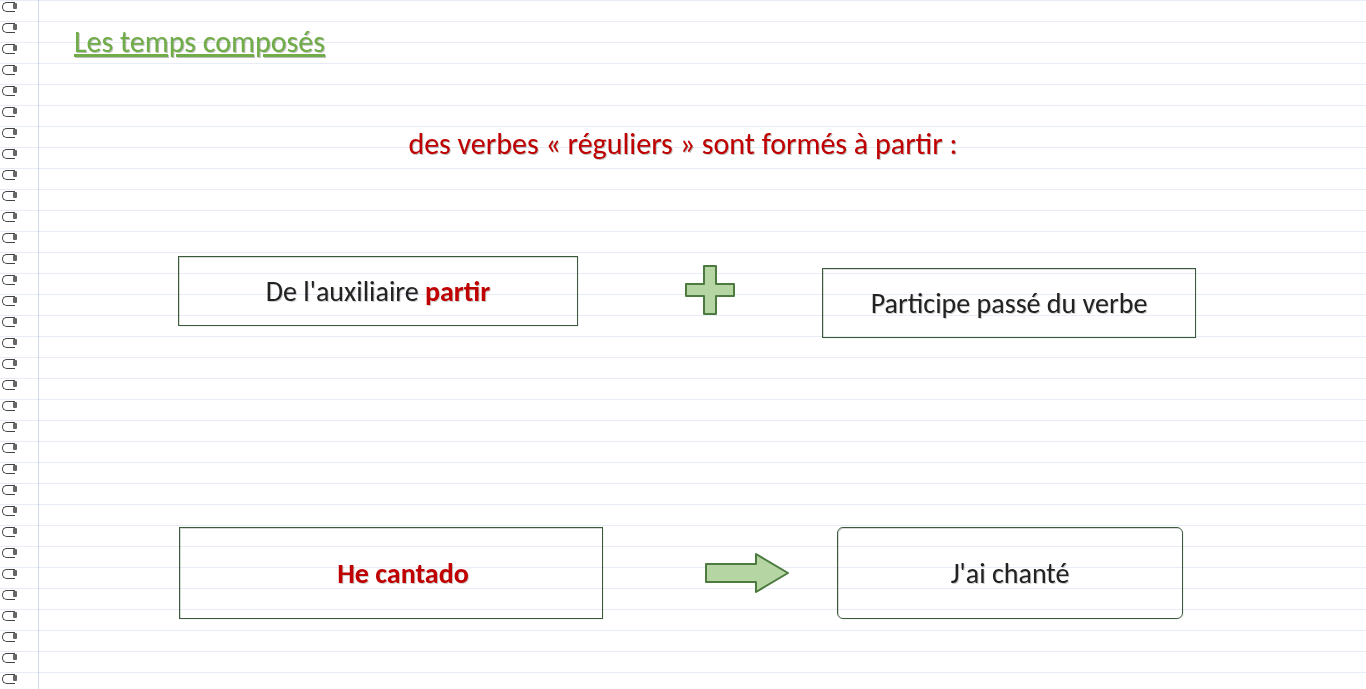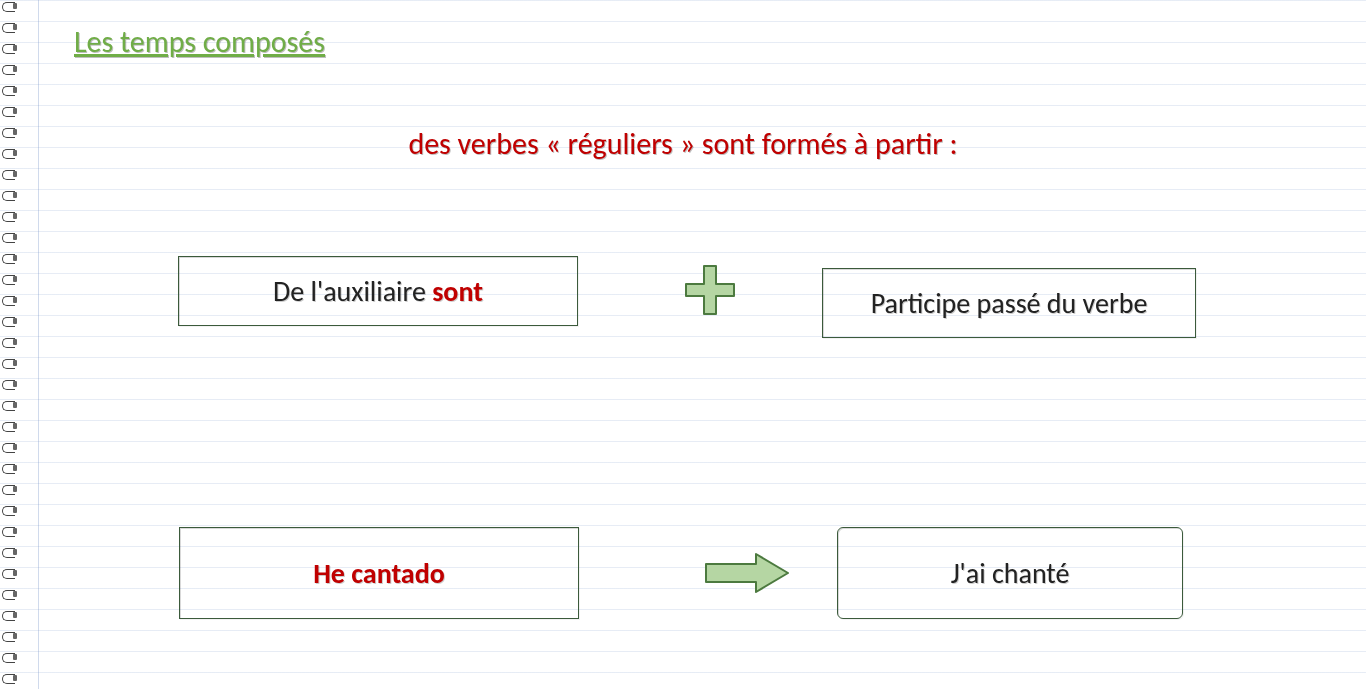--- a/index.html
+++ b/index.html
@@ -76,36 +76,36 @@
       <div class="coil" style="top: 674px;"></div>
     </div>
   <div class="margin-rule"></div>
 
   <div class="title">Les temps composés</div>
 
   <div class="subtitle">des verbes « réguliers » sont formés à partir :</div>
 
   <div class="box" style="left:178px;top:256px;width:398px;height:68px;">
     <span class="txt">
-      <span>De l'auxiliaire </span><span class="red-bold">sont</span>
+      <span>De l'auxiliaire </span><span class="red-bold">partir</span>
     </span>
   </div>
 
   <div class="plus">
     <svg viewBox="0 0 56 56">
       <path d="M22 4 h12 v18 h18 v12 h-18 v18 h-12 v-18 h-18 v-12 h18 z" fill="#B5D6A3" stroke="#4C7A3F" stroke-width="2" stroke-linejoin="round"></path>
     </svg>
   </div>
 
   <div class="box" style="left:822px;top:268px;width:372px;height:68px;">
     <span class="txt">Participe passé du verbe</span>
   </div>
 
 
-  <div class="box" style="left:179px;top:527px;width:398px;height:90px;">
+  <div class="box" style="left:179px;top:527px;width:398px;height:90px;padding-left:24px;">
     <span class="txt red-bold">He cantado</span>
   </div>
 
   <div class="arrow">
     <svg viewBox="0 0 90 42">
       <path d="M4 12 h50 v-10 l32 19 l-32 19 v-10 h-50 z" fill="#B5D6A3" stroke="#4C7A3F" stroke-width="2" stroke-linejoin="round"></path>
     </svg>
   </div>
 
   <div class="box" style="left:837px;top:527px;width:344px;height:90px;border-radius:6px;">

